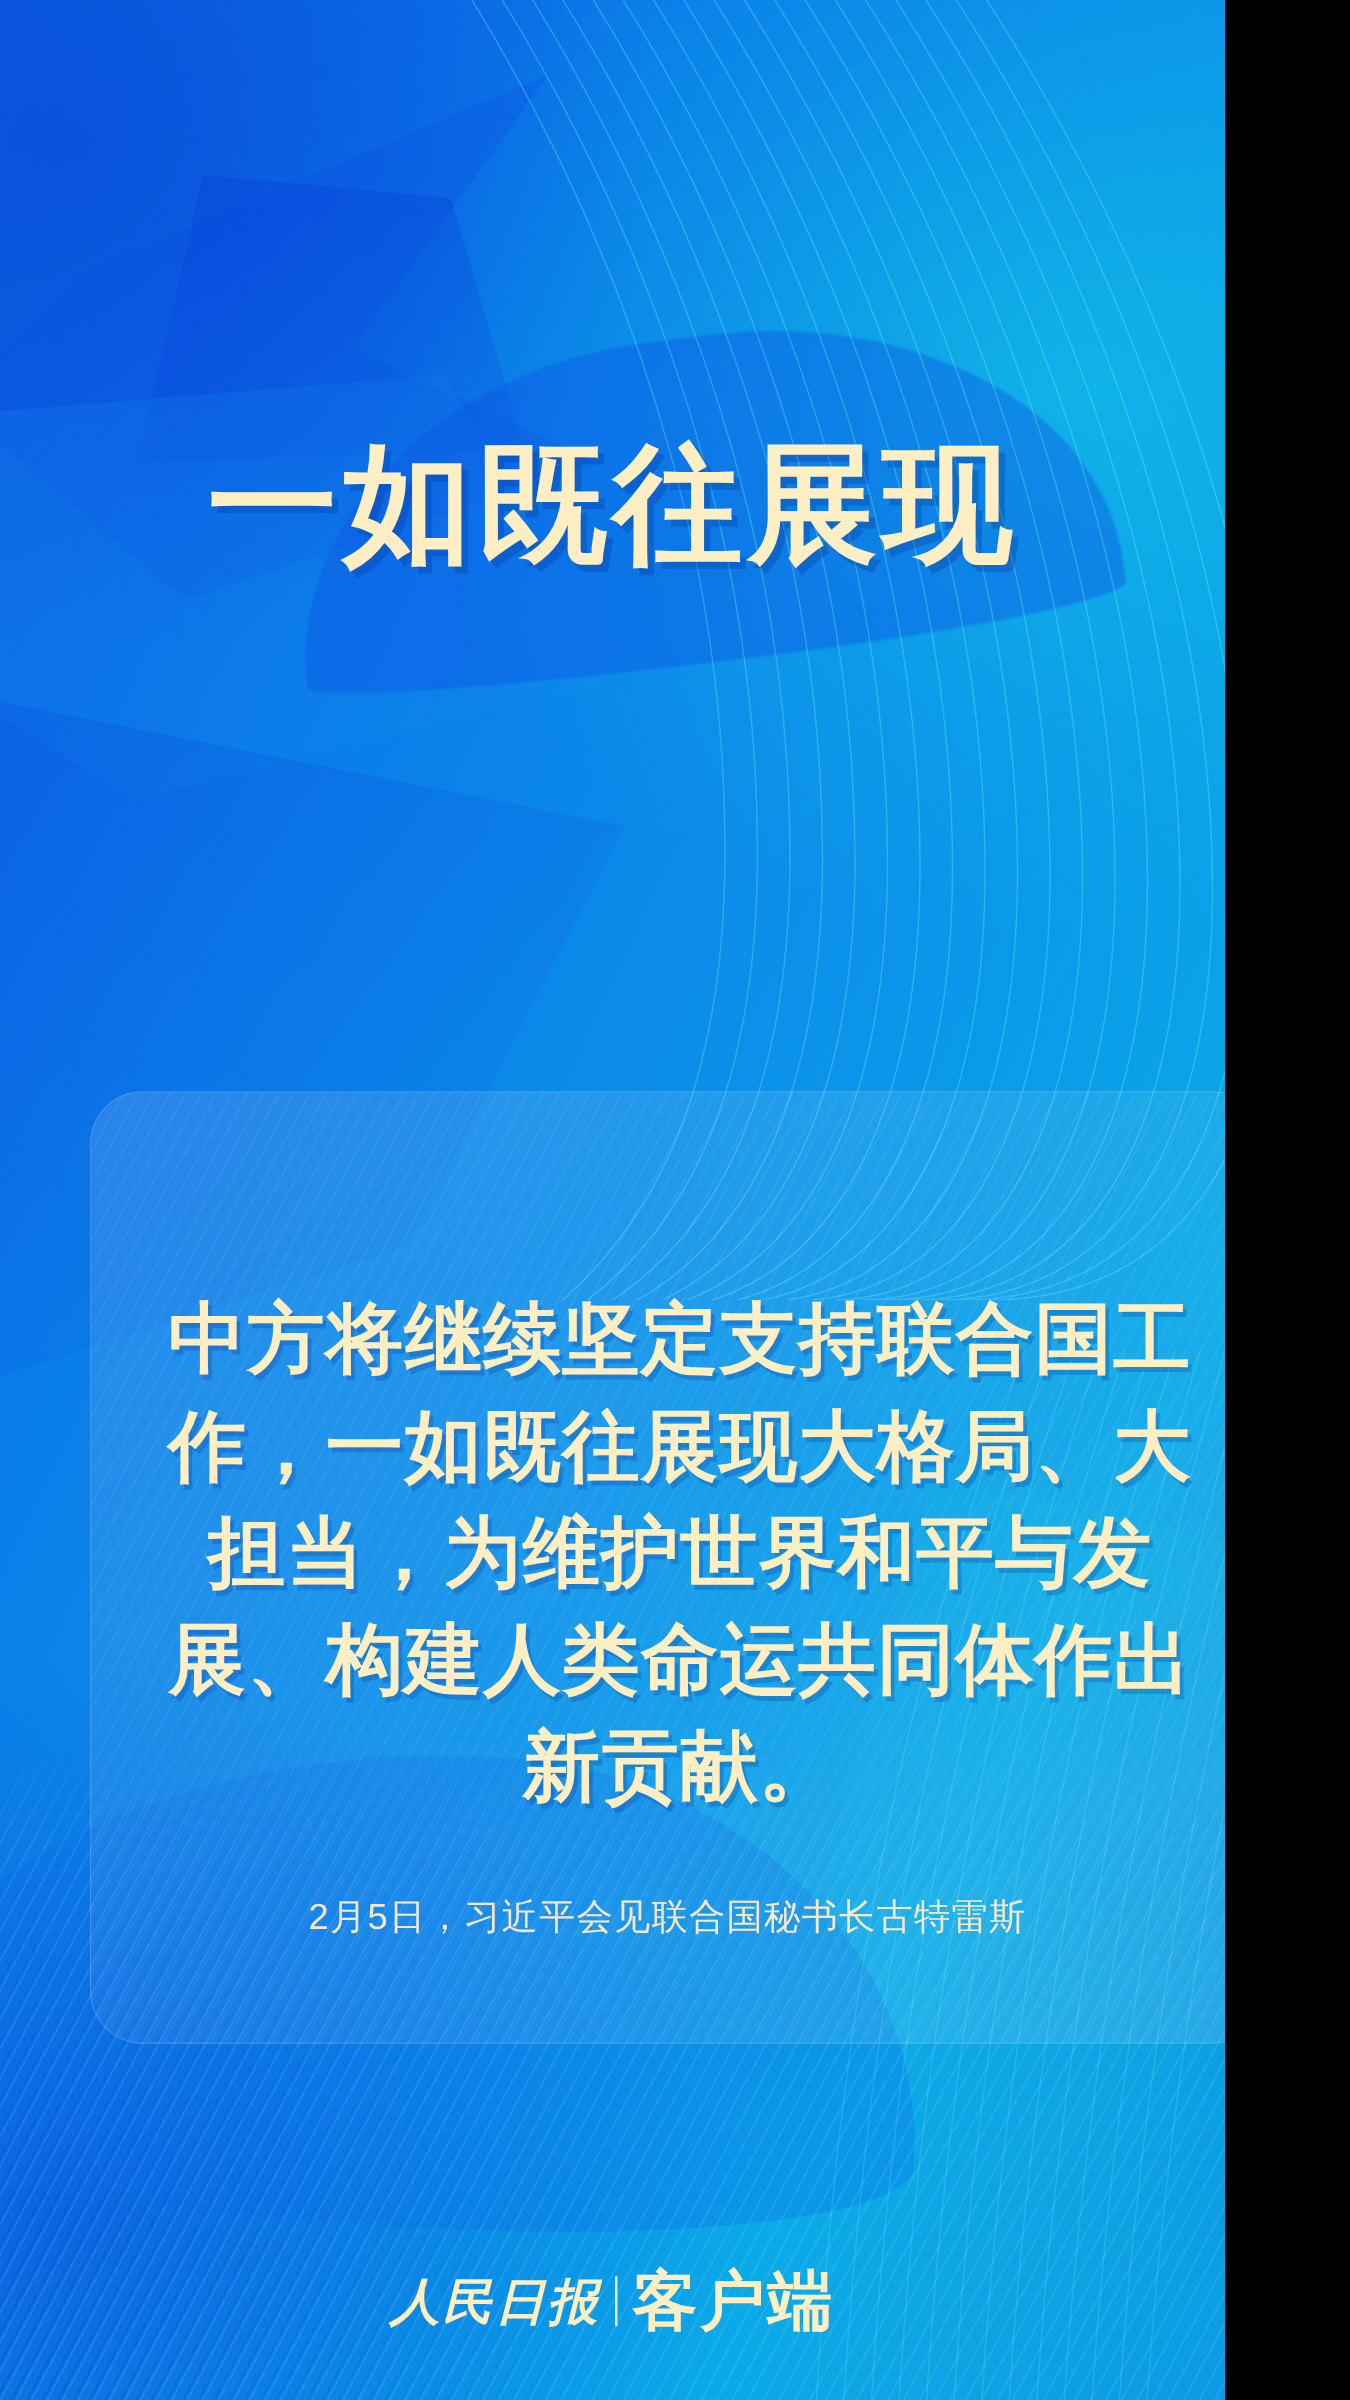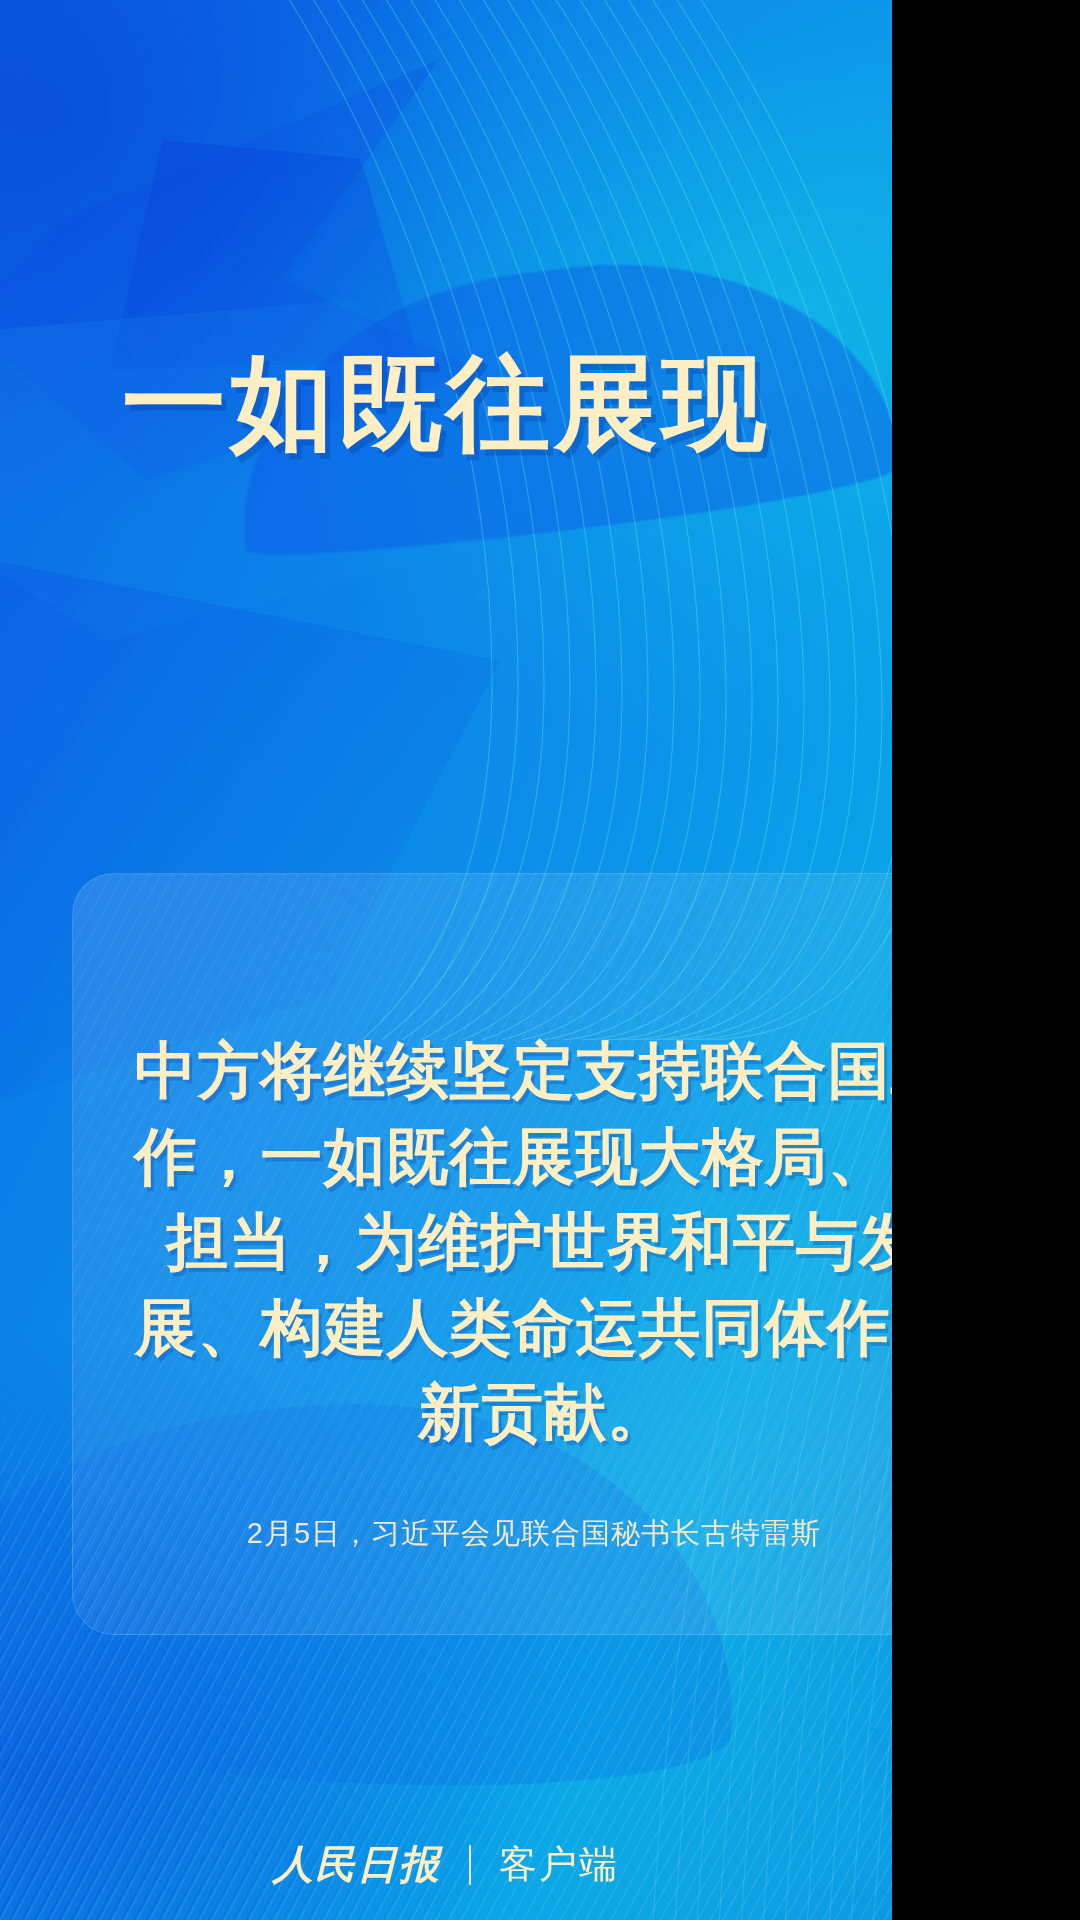--- a/index.html
+++ b/index.html
@@ -2,21 +2,21 @@
 <html><head>
 <meta charset="utf-8">
 <style>
   html, body {
     margin: 0;
     padding: 0;
     background: #000;
   }
   #poster {
     position: relative;
-    width: 892px;
+    width: 980px;
     height: 1920px;
     overflow: hidden;
     font-family: "Liberation Sans", "DejaVu Sans", sans-serif;
     background: #0c4a6e;
   }
 
   
   .bg-base {
     position: absolute;
     inset: 0;
@@ -208,44 +208,44 @@
     letter-spacing: 1px;
     color: #fbeccb;
     opacity: 0.96;
     z-index: 7;
   }
 
   
   .footer {
     position: absolute;
     left: 0; right: 0;
-    bottom: 28px;
+    bottom: 44px;
     display: flex;
     align-items: center;
     justify-content: center;
-    gap: 28px;
+    gap: 12px;
     z-index: 8;
   }
   .brand-mark {
     font-family: "DejaVu Serif", "Liberation Serif", serif;
     font-weight: bold;
     font-style: italic;
     font-size: 40px;
     letter-spacing: 2px;
     color: #fdeec4;
   }
   .brand-divider {
     width: 2px;
     height: 40px;
     background: #fdeec4;
     opacity: 0.9;
   }
   .brand-sub {
-    font-size: 38px;
-    font-weight: normal;
+    font-size: 52px;
+    font-weight: bold;
     letter-spacing: 2px;
     color: #fdeec4;
   }
 </style>
 </head>
 <body>
 
 <div id="poster">
 
   <div class="bg-base"></div>

